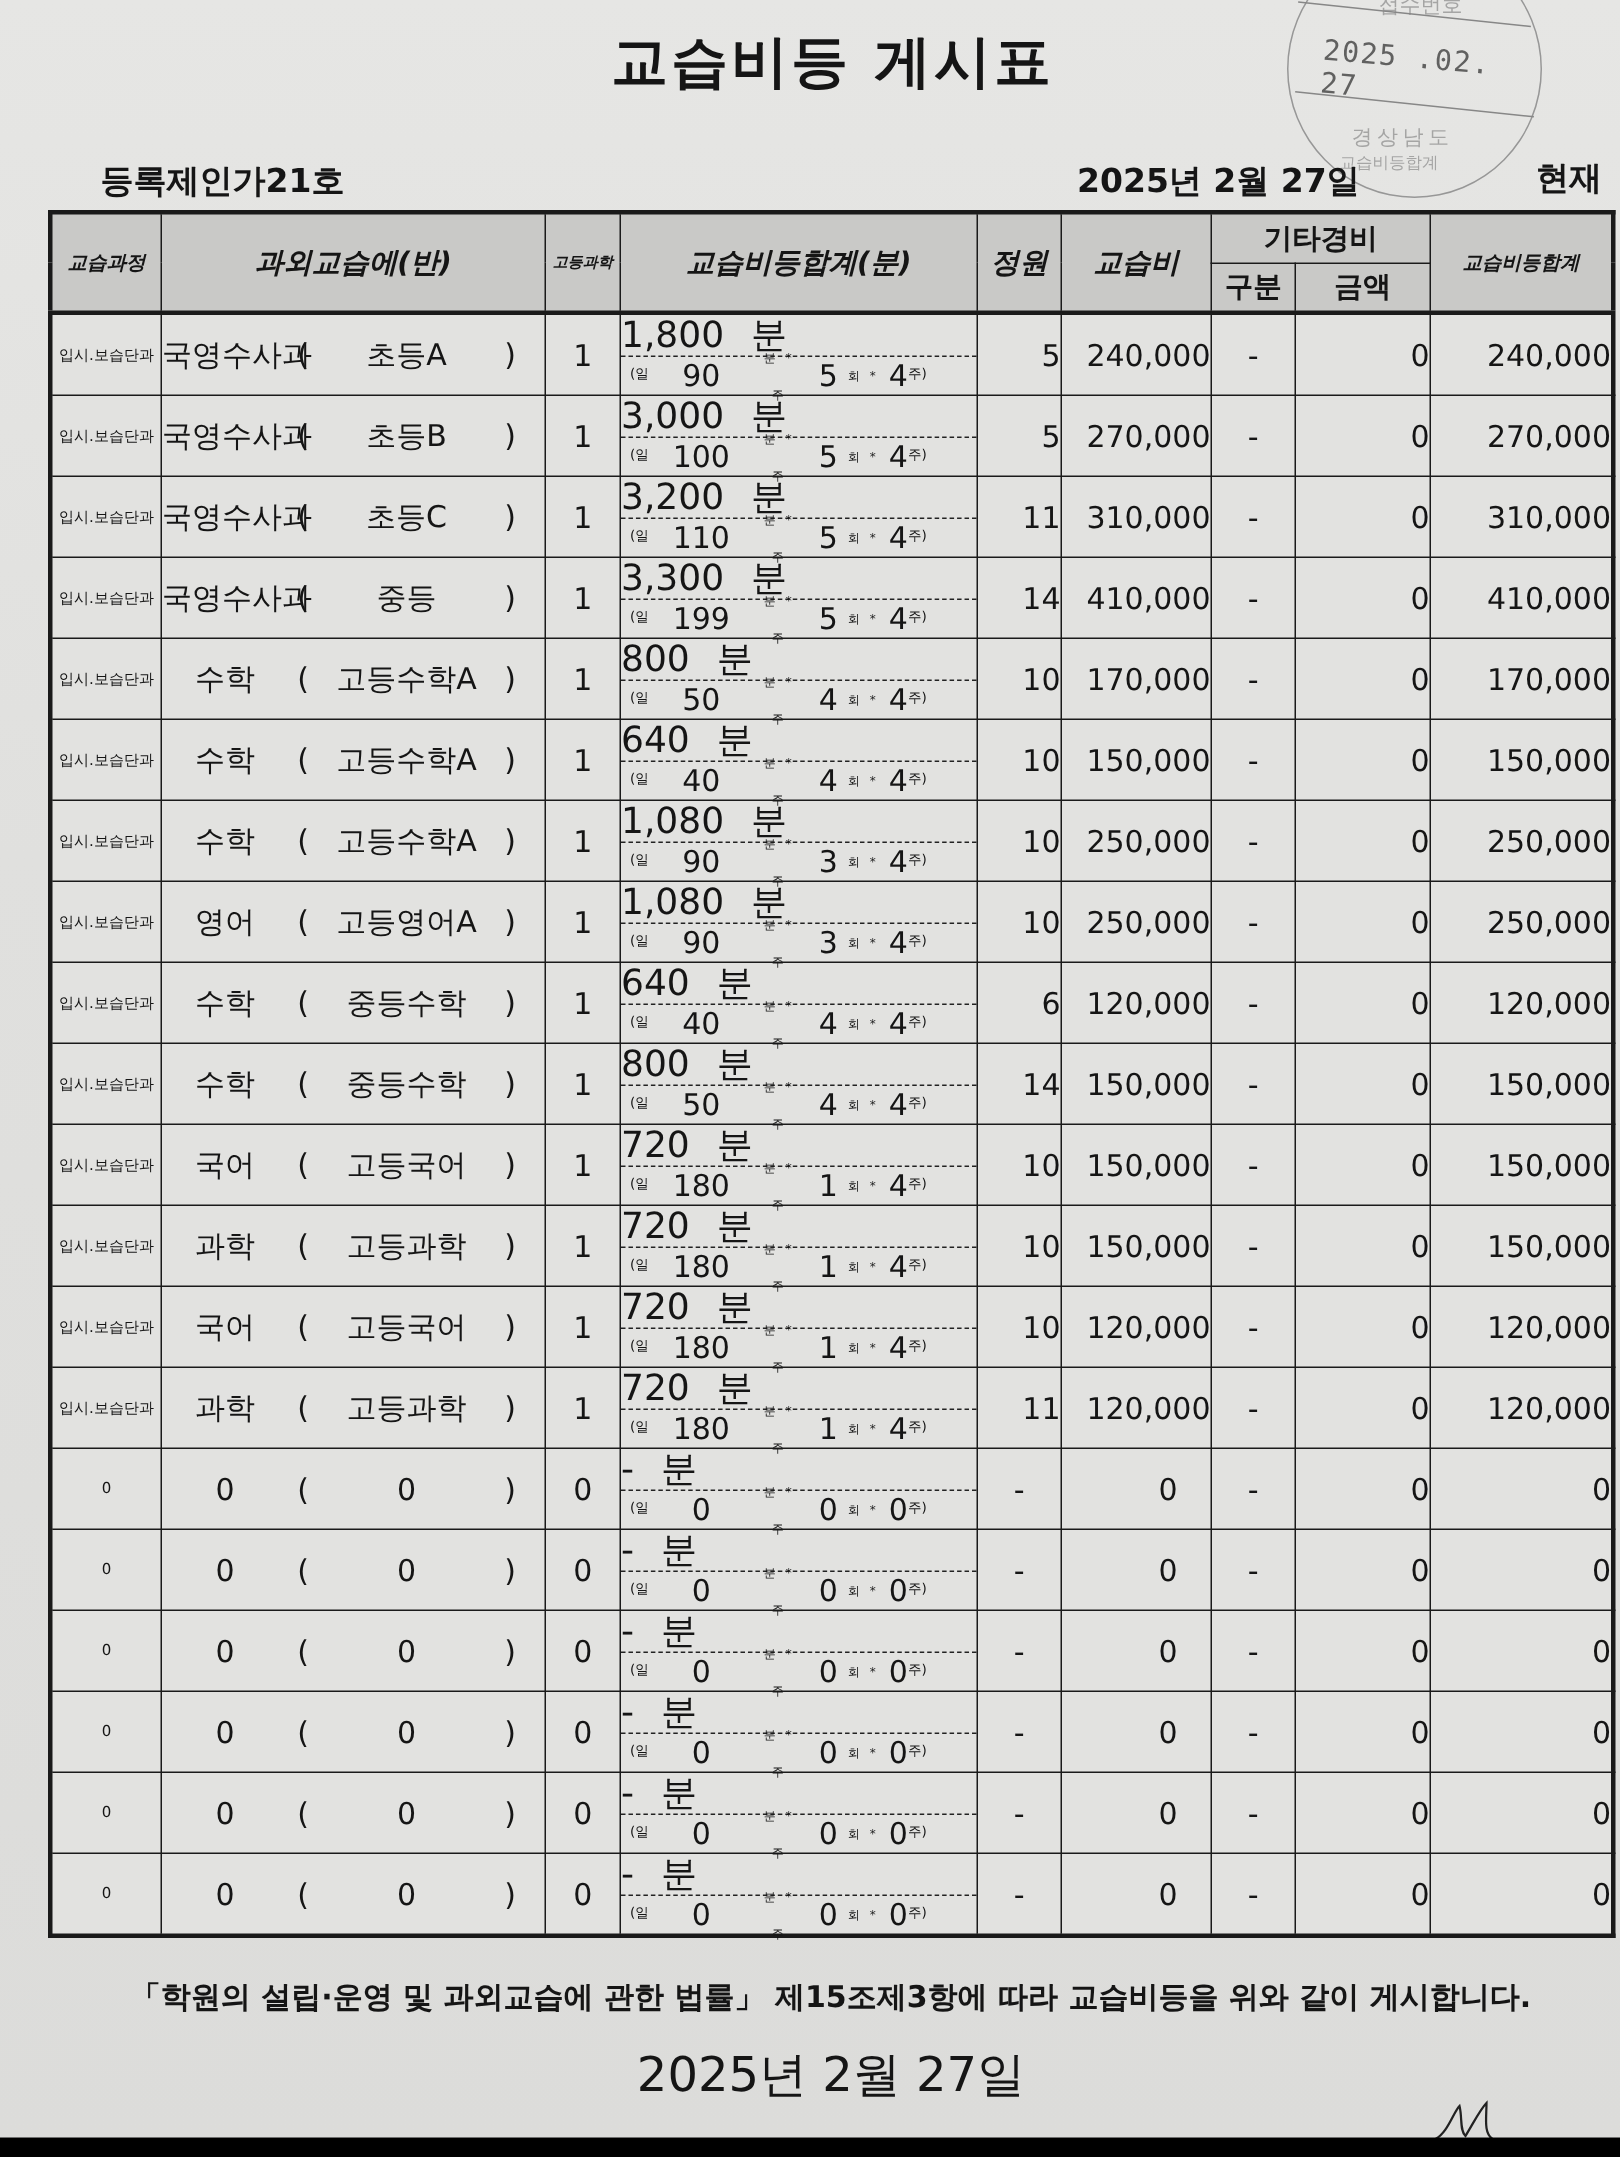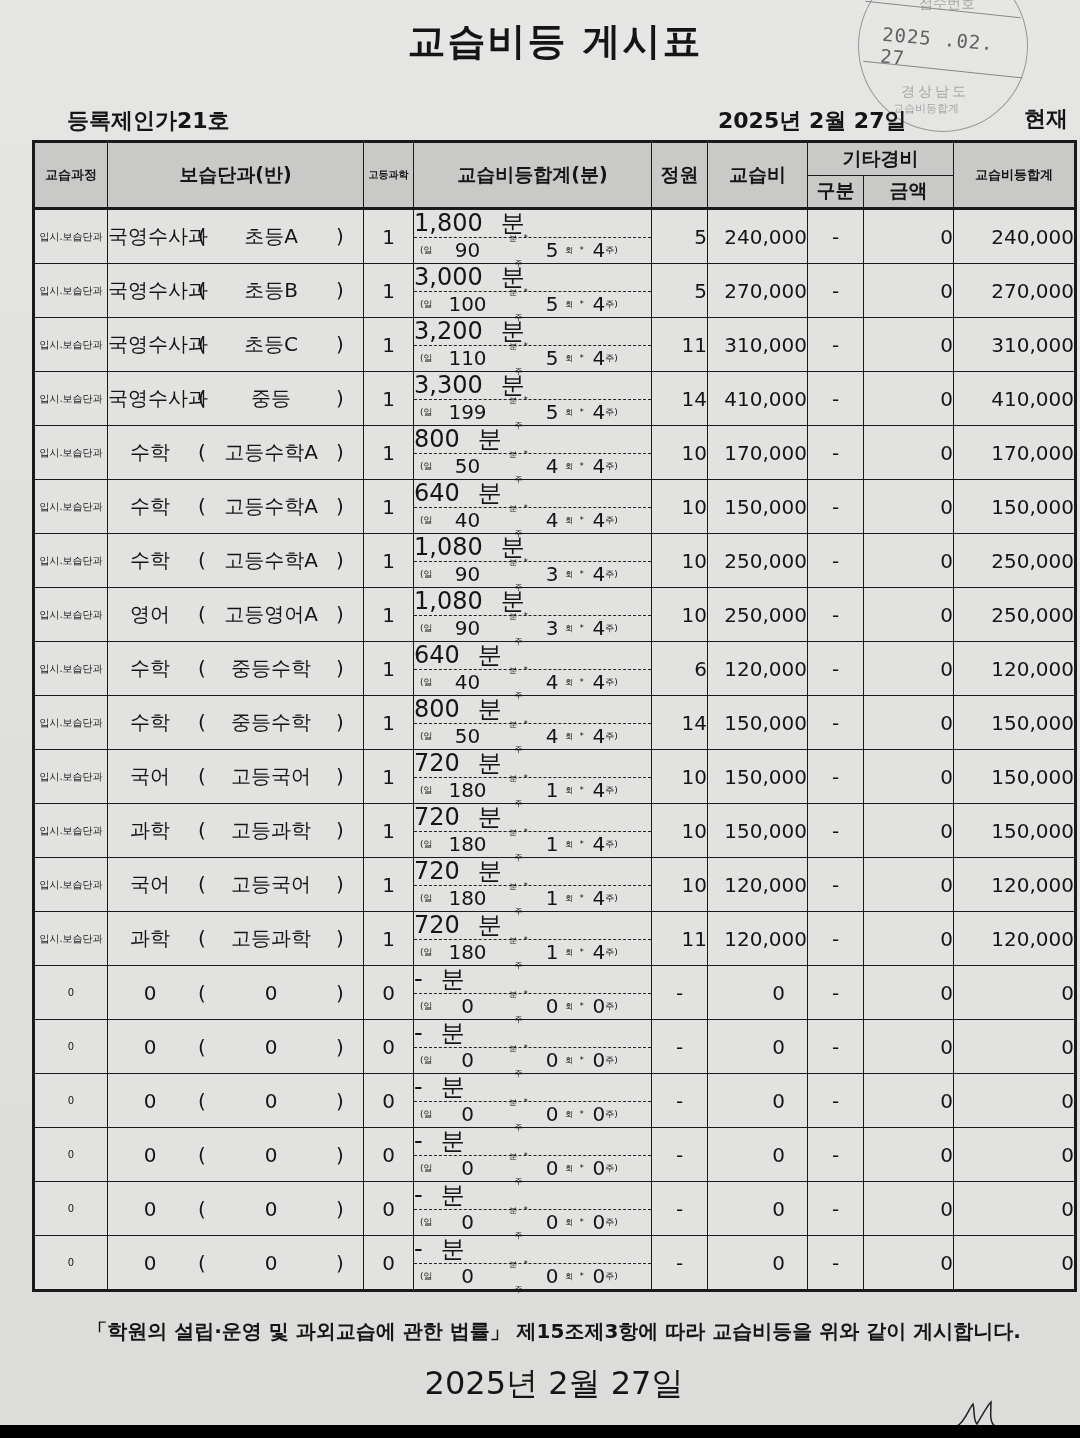--- a/index.html
+++ b/index.html
@@ -36,21 +36,21 @@
 
   table.fees {
     position: absolute; left: 32px; top: 140px; width: 1042px;
     border-collapse: collapse; table-layout: fixed;
     border: 3px solid #1a1a1a;
   }
   table.fees td, table.fees th { border: 1.5px solid #1a1a1a; padding: 0; }
   thead th {
     background: #c9c9c7; font-weight: bold; font-size: 19px; height: 31px;
   }
-  thead tr.h1 th.double { height: 64px; }
+  thead tr.h1 th.double { height: 64px; font-style: italic; }
   thead .small { font-size: 13px; }
   thead .tiny { font-size: 10px; }
   thead tr.h2 th { font-size: 19px; }
   thead { border-bottom: 3px solid #1a1a1a; }
 
   tbody tr { height: 53.7px; }
   tbody td { font-size: 20px; text-align: center; vertical-align: middle; background: #e2e2e0; }
   td.course { font-size: 10px; }
   td.subject { text-align: left; padding: 0 6px; white-space: nowrap; }
   .subject .s-name { display: inline-block; width: 84px; text-align: center; }
@@ -116,21 +116,21 @@
         <col style="width:238px">
       <col style="width:56px">
         <col style="width:100px">
         <col style="width:56px">
         <col style="width:90px">
         <col style="width:122px">
     </colgroup>
     <thead>
       <tr class="h1">
         <th class="double small" rowspan="2">교습과정</th>
-        <th class="double" rowspan="2">보습단과(반)</th>
+        <th class="double" rowspan="2">과외교습에(반)</th>
         <th class="double tiny" rowspan="2">고등과학</th>
         <th class="double" rowspan="2">교습비등합계(분)</th>
         <th class="double" rowspan="2">정원</th>
         <th class="double" rowspan="2">교습비</th>
         <th colspan="2">기타경비</th>
         <th class="double small" rowspan="2">교습비등합계</th>
       </tr>
       <tr class="h2">
         <th>구분</th>
         <th>금액</th>

